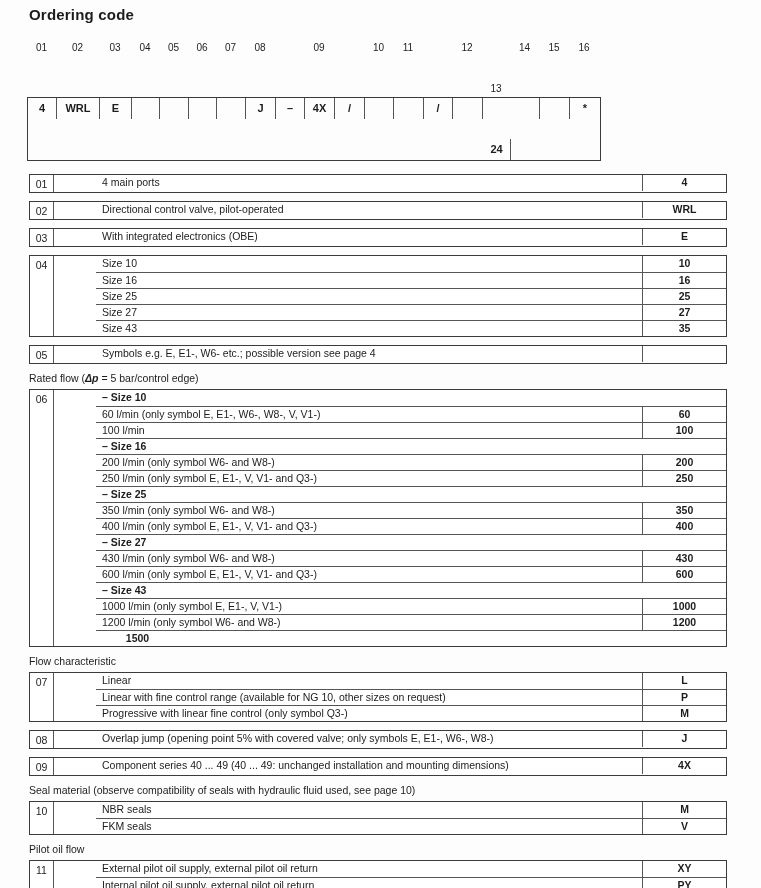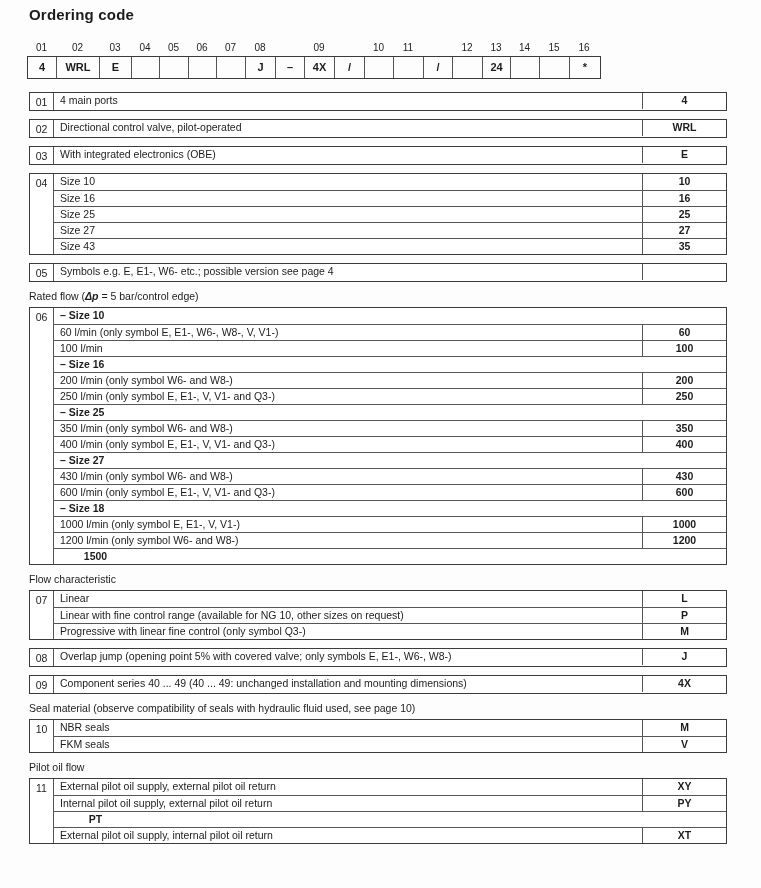--- a/index.html
+++ b/index.html
@@ -40,34 +40,34 @@
   .cb-row .cbc:nth-child(6){width:28px;}
   .cb-row .cbc:nth-child(7){width:29px;}
   .cb-row .cbc:nth-child(8){width:30px;}
   .cb-row .cbc:nth-child(9){width:29px;}
   .cb-row .cbc:nth-child(10){width:30px;}
   .cb-row .cbc:nth-child(11){width:30px;}
   .cb-row .cbc:nth-child(12){width:29px;}
   .cb-row .cbc:nth-child(13){width:30px;}
   .cb-row .cbc:nth-child(14){width:29px;}
   .cb-row .cbc:nth-child(15){width:30px;}
-  .cb-row .cbc:nth-child(16){width:28px;}
+  .cb-row .cbc:nth-child(16){width:28px;margin-top:41px;}
   .cb-row .cbc:nth-child(17){width:29px;}
   .cb-row .cbc:nth-child(18){width:30px;}
   .cb-row .cbc:nth-child(19){width:30px;}
   
   .main{margin-top:13px;width:698px;}
   .block-table{
     display:flex;border:1.5px solid var(--border);margin-bottom:8px;background:#fff;
   }
   .numcol{
     width:24px;border-right:1px solid var(--inner);
     font-size:10.5px;text-align:center;padding-top:1px;line-height:16px;
   }
-  .rowscol{flex:1;display:flex;flex-direction:column;}
+  .rowscol{flex:1;display:flex;flex-direction:column;margin-left:42px;}
   .row{display:flex;height:16px;border-top:1px solid var(--inner);}
   .row:first-child{border-top:none;}
   .desc{
     flex:1;font-size:10.5px;line-height:15px;padding-left:6px;
     border-right:1px solid var(--inner);white-space:nowrap;overflow:hidden;
   }
   .code{
     width:83px;text-align:center;font-weight:bold;font-size:10.5px;line-height:15px;
   }
   .row.sub .desc{border-right:none;font-weight:bold;}
@@ -238,21 +238,21 @@
         </div>
         <div class="row">
           <div class="desc">430 l/min (only symbol W6- and W8-)</div>
           <div class="code">430</div>
         </div>
         <div class="row">
           <div class="desc">600 l/min (only symbol E, E1-, V, V1- and Q3-)</div>
           <div class="code">600</div>
         </div>
         <div class="row sub">
-          <div class="desc">– Size 18</div>
+          <div class="desc">– Size 43</div>
         </div>
         <div class="row">
           <div class="desc">1000 l/min (only symbol E, E1-, V, V1-)</div>
           <div class="code">1000</div>
         </div>
         <div class="row">
           <div class="desc">1200 l/min (only symbol W6- and W8-)</div>
           <div class="code">1200</div>
         </div>
         <div class="row">

